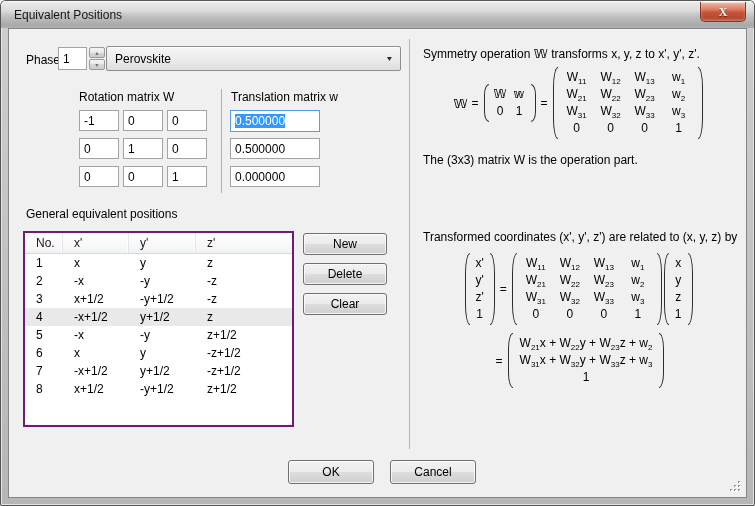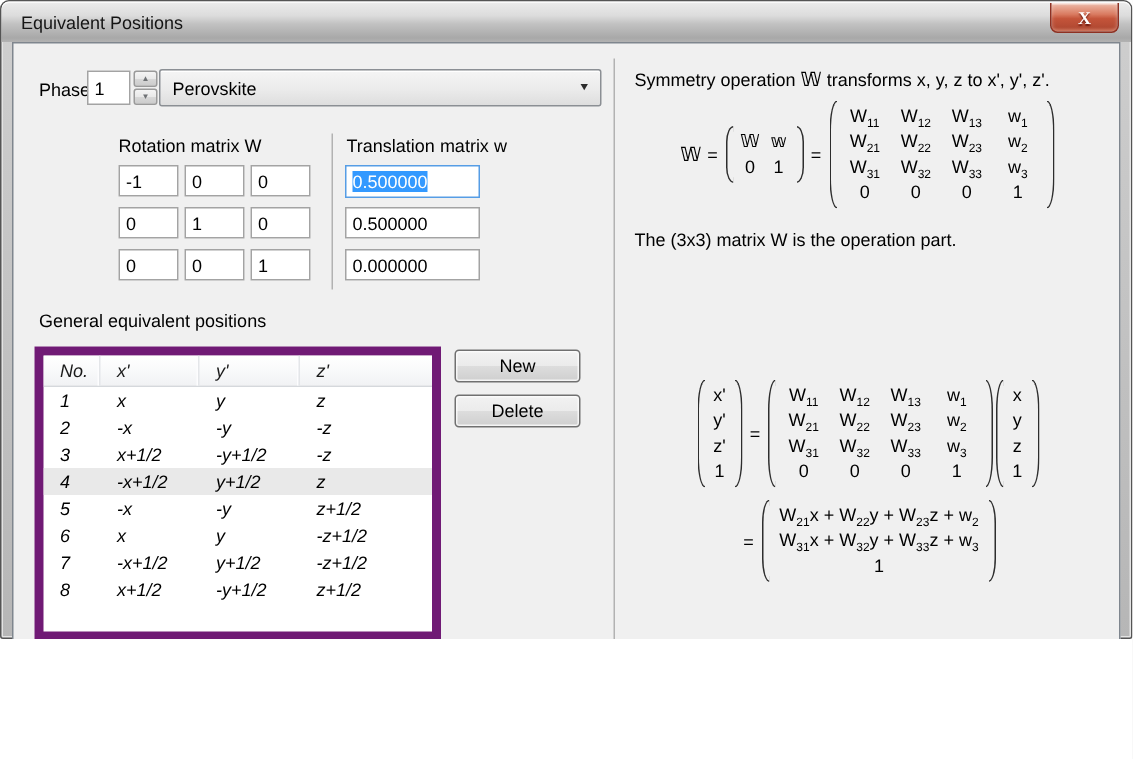--- a/index.html
+++ b/index.html
@@ -1,20 +1,20 @@
 <!DOCTYPE html>
 <html><head>
 <meta charset="utf-8">
 <style>
   html,body { margin:0; padding:0; background:#ffffff; }
   * { box-sizing:border-box; }
   body { font-family:"Liberation Sans","DejaVu Sans",sans-serif; font-size:12px; color:#000; }
 
   .window {
-    position:relative; width:755px; height:426px;
+    position:relative; width:755px; height:506px;
     background:linear-gradient(180deg,#cfcfcf,#b6b6b6);
     border-radius:6px 6px 2px 2px;
     box-shadow: inset 0 0 0 1px #545454, inset 0 0 0 2px #e3e3e3;
     overflow:hidden;
   }
 
   
   .titlebar {
     position:absolute; left:1px; top:1px; right:1px; height:27px;
     border-radius:5px 5px 0 0;
@@ -71,21 +71,21 @@
     background:linear-gradient(180deg,#f5f5f5,#ebebeb 55%,#dedede);
     display:flex; align-items:center; padding:0 22px 0 8px;
     box-shadow: inset 0 1px 0 #fff;
   }
   .combo-arrow { position:absolute; right:7px; top:50%; transform:translateY(-55%) scaleX(1.2); font-size:7px; color:#2c2c2c; }
 
   
   .vsep { position:absolute; width:1px; background:#b2b2b2; }
 
   
-  .tablebox { position:absolute; background:#fff; border:6px solid #701a75; overflow:hidden;font-style:italic; }
+  .tablebox { position:absolute; background:#fff; border:2px solid #701a75; overflow:hidden; }
   .thead {
     display:grid; grid-template-columns:38px 66px 67px 1fr;
     height:21px; line-height:20px;
     background:linear-gradient(180deg,#ffffff,#f8f9fa 55%,#f1f2f4);
     border-bottom:1px solid #d5d8dc;
   }
   .th { padding-left:11px; border-right:1px solid #e4e6e9; box-shadow:inset -1px 0 0 #fdfdfe; color:#1a1a1a; }
   .tbody { position:absolute; left:0; right:0; top:21px; bottom:0; }
   .trow { display:grid; grid-template-columns:38px 66px 67px 1fr; height:18px; line-height:18px; }
   .trow.selected { background:#e9e9e9; }
@@ -243,20 +243,23 @@
           </div>
         </div>
     </div>
 
     <div class="btn" style="left:294px; top:204px; width:84px; height:22px;">
       <span>New</span>
     </div>
     <div class="btn" style="left:294px; top:234px; width:84px; height:22px;">
       <span>Delete</span>
     </div>
+    <div class="btn" style="left:294px; top:264px; width:84px; height:22px;">
+      <span>Clear</span>
+    </div>
 
     <div class="vsep" style="left:400px; top:10px; height:410px;"></div>
 
     <div class="rline" style="top:17px;">
       <span>Symmetry operation</span>
       <span class="wsym">𝕎</span>
       <span>transforms x, y, z to x', y', z'.</span>
     </div>
 
     <div class="equation" style="top:38px;">
@@ -303,20 +306,21 @@
               <span class="mcell">0</span>
               <span class="mcell">0</span>
               <span class="mcell">1</span>
             </div>
           </div>
         <span class="paren pr"></span>
       </span>
     </div>
 
     <div class="rline" style="top:124px;">The (3x3) matrix W is the operation part.</div>
+    <div class="rline" style="top:201px;">Transformed coordinates (x', y', z') are related to (x, y, z) by</div>
 
     <div class="equation" style="top:224px;">
       <span class="mat">
         <span class="paren pl"></span>
         <div class="vec">
             <div class="vcell">x'</div>
             <div class="vcell">y'</div>
             <div class="vcell">z'</div>
             <div class="vcell">1</div>
           </div>

